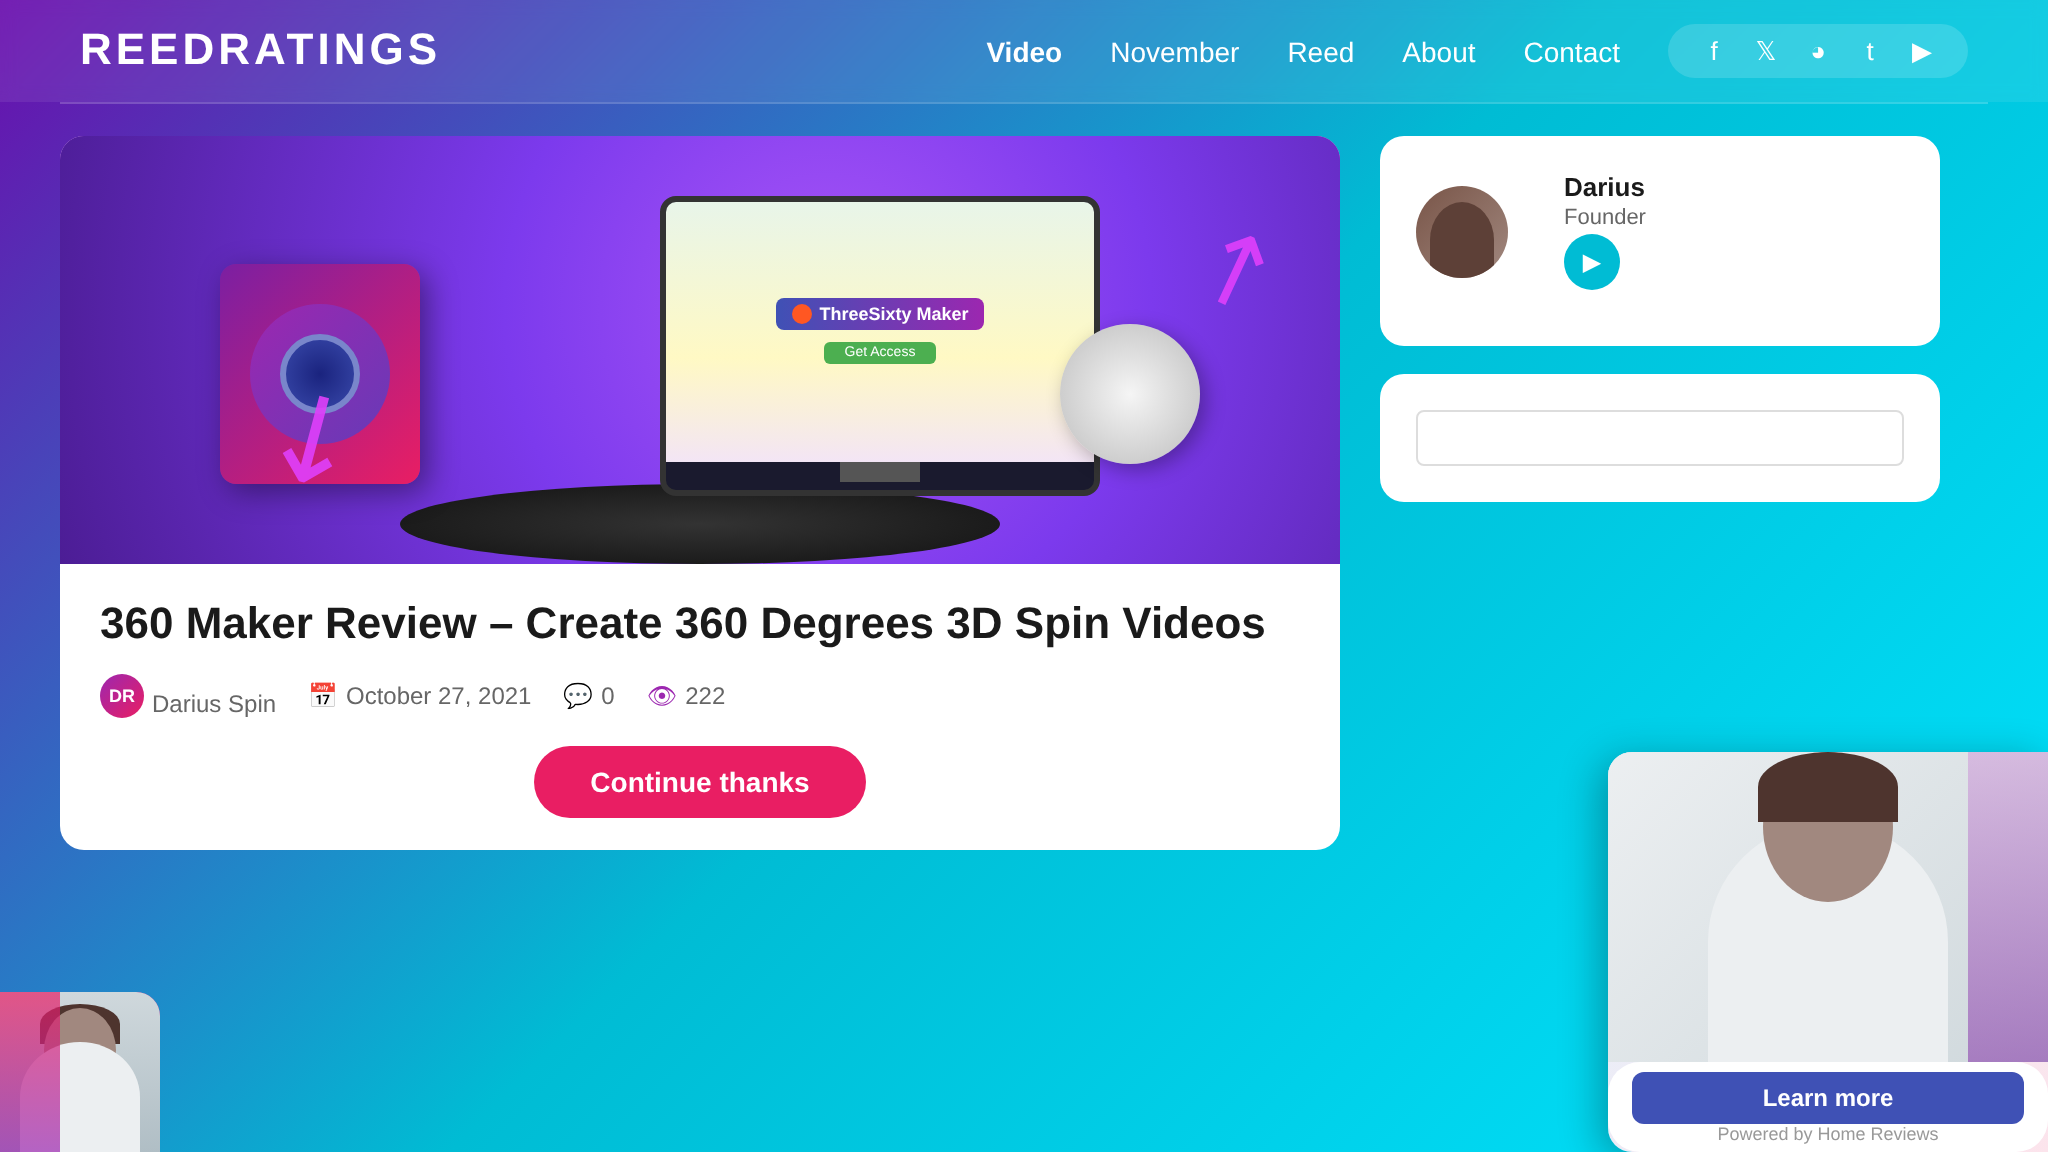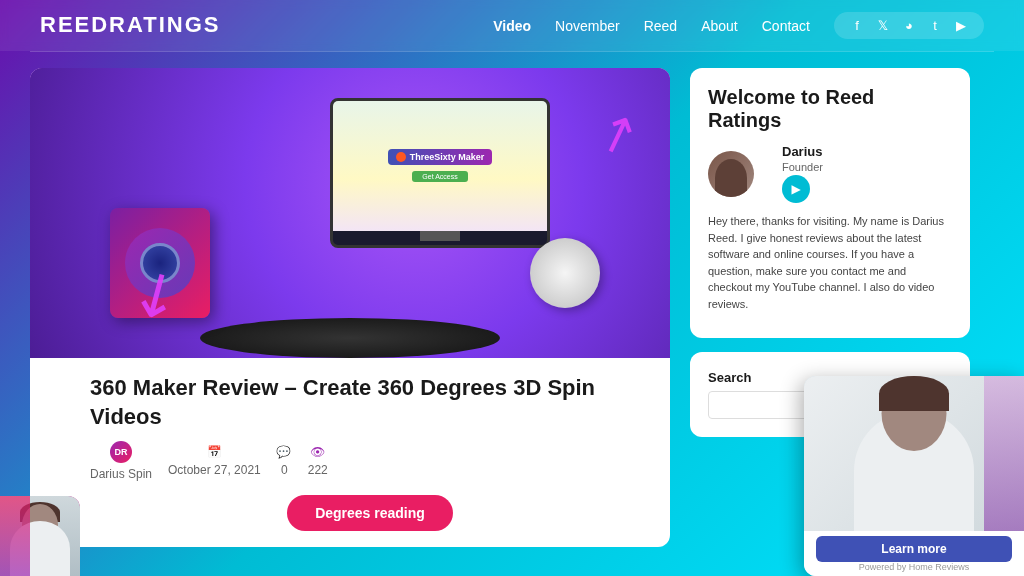--- a/index.html
+++ b/index.html
@@ -72,21 +72,21 @@
     
     .article-card {
       background: white;
       border-radius: 12px;
       overflow: hidden;
       flex: 1;
       max-width: 640px;
     }
     .article-image {
       width: 100%;
-      height: 290px;
+      height: 214px;
       background: linear-gradient(135deg, #8B2FC9 0%, #5B0EA6 40%, #9C27B0 70%, #7B1FA2 100%);
       position: relative;
       overflow: hidden;
       display: flex;
       align-items: center;
       justify-content: center;
     }
     .article-image-bg {
       position: absolute;
       inset: 0;
@@ -212,42 +212,40 @@
       right: 50px;
       font-size: 70px;
       color: #E91E63;
       opacity: 0.8;
       transform: rotate(190deg);
       pointer-events: none;
     }
 
     .article-body {
       padding: 16px 20px;
-      margin-left: 40px;
     }
     .article-title {
       font-size: 22px;
       font-weight: 800;
       color: #1a1a1a;
       line-height: 1.3;
       margin-bottom: 10px;
     }
     .article-meta {
       display: flex;
       align-items: center;
       gap: 16px;
       font-size: 12px;
       color: #666;
       margin-bottom: 14px;
     }
     .meta-item {
       display: flex;
-      align-items: center;
+      align-items: flex-end;
       gap: 4px;
-      flex-direction: column;
     }
     .meta-avatar {
       width: 22px; height: 22px;
       border-radius: 50%;
       background: linear-gradient(135deg, #9C27B0, #E91E63);
       display: flex; align-items: center; justify-content: center;
       color: white; font-size: 9px; font-weight: bold;
     }
     .meta-icon {
       color: #9C27B0;
@@ -368,20 +366,21 @@
     }
     .video-popup-bottom {
       height: 45px;
       background: white;
       display: flex;
       align-items: center;
       justify-content: space-between;
       padding: 0 12px;
       flex-direction: column;
       justify-content: center;
+      border-radius: 16px;
     }
     .learn-more-btn {
       background: #3F51B5;
       color: white;
       border: none;
       padding: 6px 24px;
       border-radius: 6px;
       font-size: 12px;
       font-weight: 600;
       cursor: pointer;
@@ -507,42 +506,39 @@
         </div>
         <div class="meta-item">
           <span class="meta-icon">💬</span>
           <span>0</span>
         </div>
         <div class="meta-item">
           <span class="meta-icon">👁</span>
           <span>222</span>
         </div>
       </div>
-      <button class="continue-btn">Degrees reading</button>
+      <button class="continue-btn">Continue thanks</button>
     </div>
   </div>
 
   <div class="sidebar">
     <div class="sidebar-card">
-      <h3 class="sidebar-title">Welcome to Reed Ratings</h3>
       <div class="founder-row">
         <div class="founder-avatar">
           <div class="founder-avatar-inner"></div>
         </div>
         <div class="founder-info">
           <span class="founder-name">Darius</span>
           <span class="founder-role">Founder</span>
           <div class="founder-yt-btn">▶</div>
         </div>
       </div>
-      <p class="sidebar-text">Hey there, thanks for visiting. My name is Darius Reed. I give honest reviews about the latest software and online courses. If you have a question, make sure you contact me and checkout my YouTube channel. I also do video reviews.</p>
     </div>
 
     <div class="sidebar-card">
-      <div class="search-label">Search</div>
       <input type="text" class="search-input" placeholder="" style="">
     </div>
   </div>
 </div>
 
 <div class="bottom-left-avatar">
   <div class="bottom-left-face">
     <div class="bl-hair"></div>
     <div class="bl-head"></div>
     <div class="bl-body"></div>

